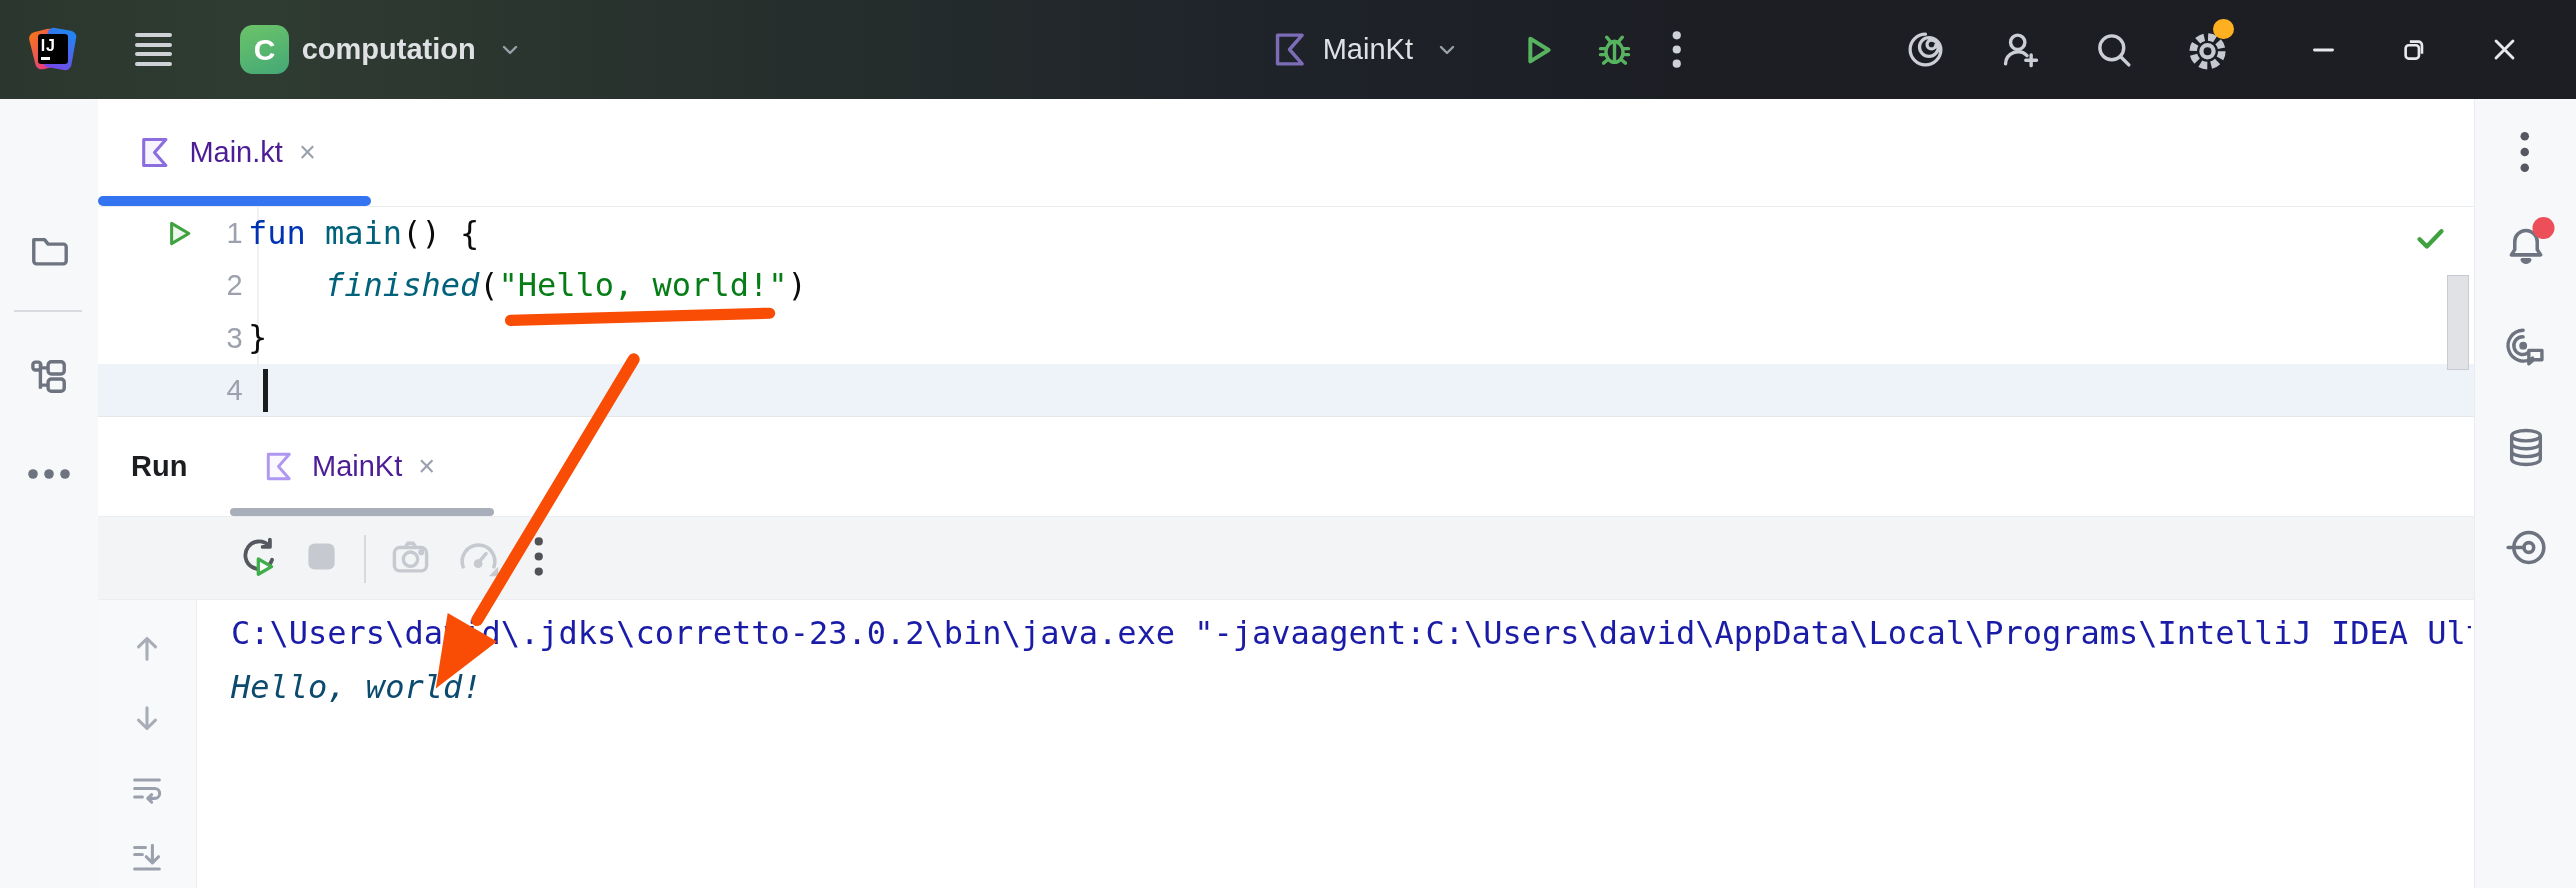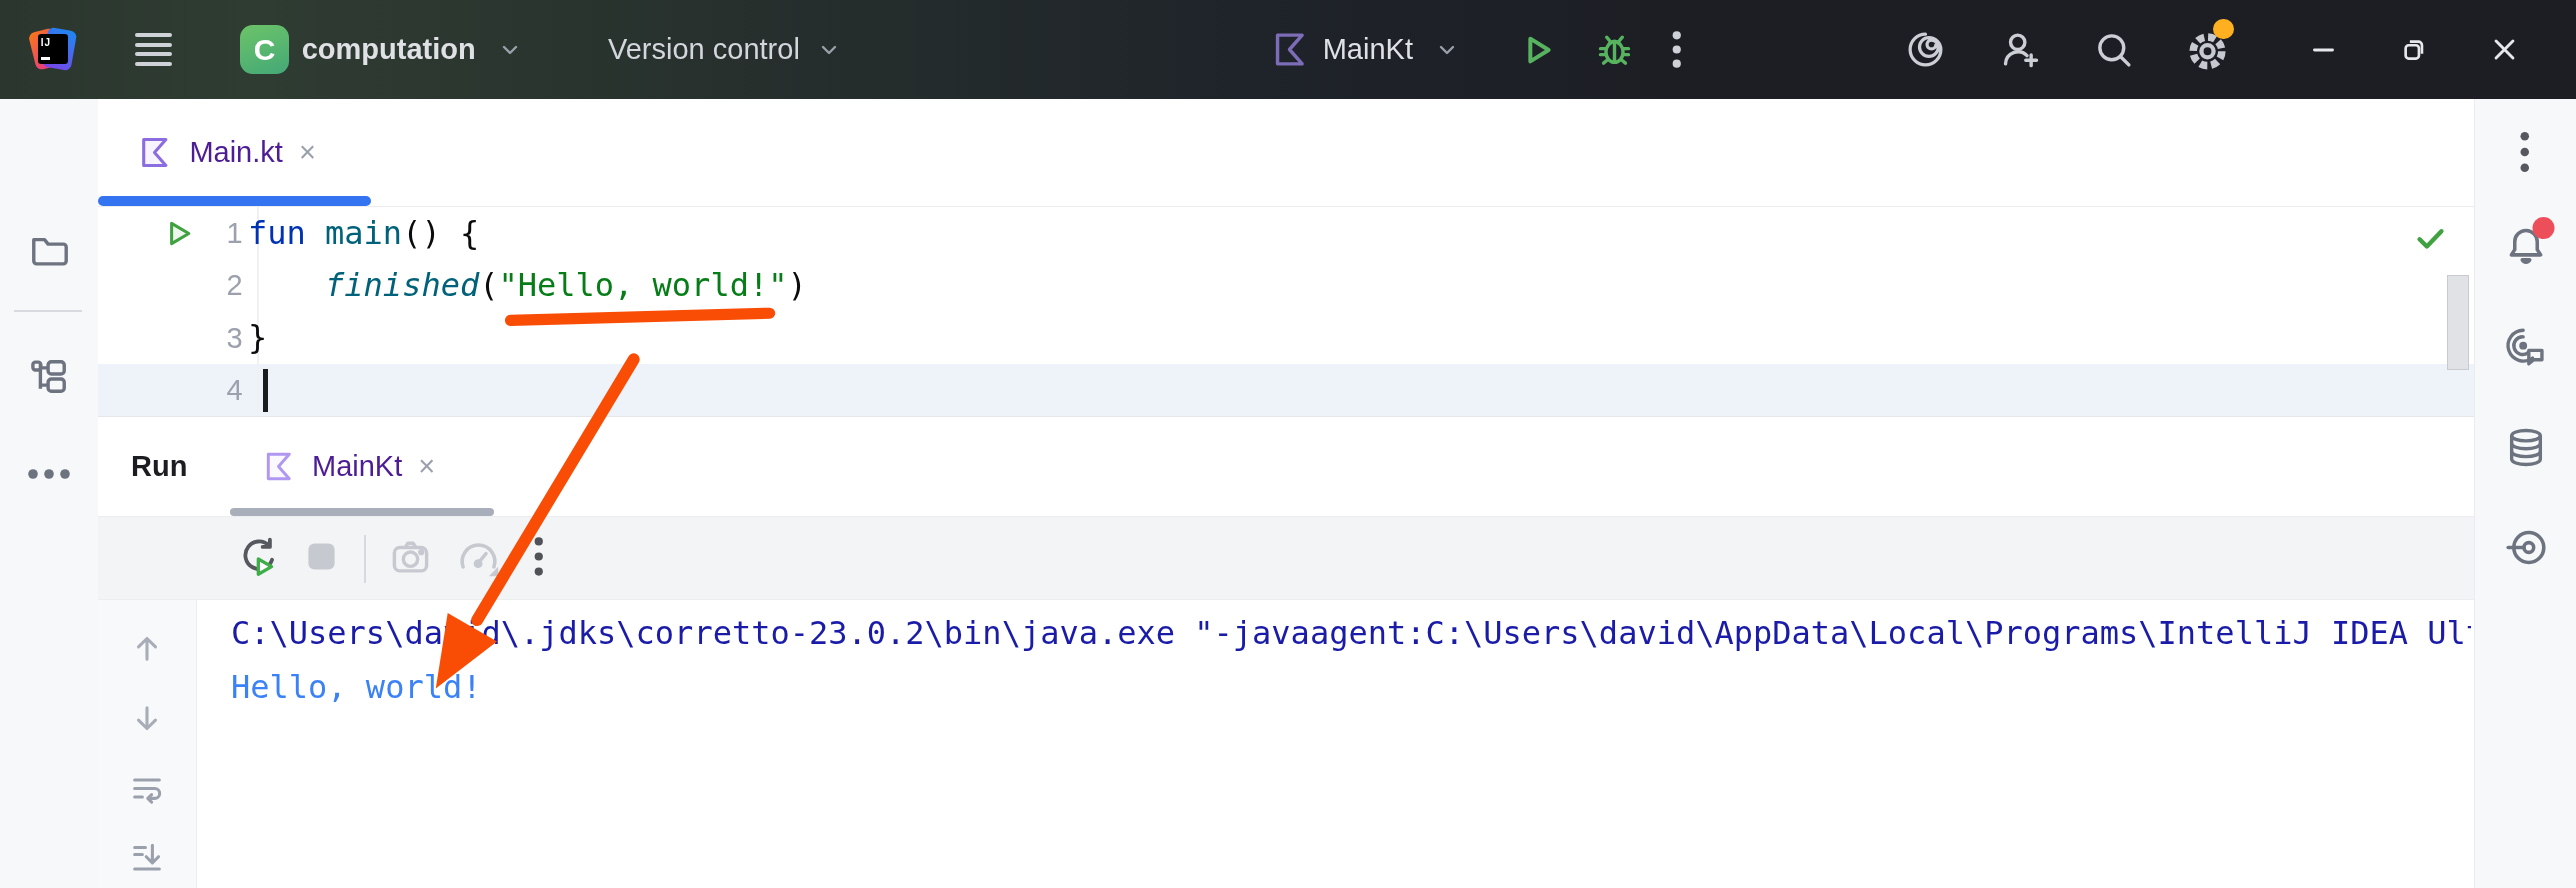--- a/index.html
+++ b/index.html
@@ -11,21 +11,21 @@
   #titlebar{position:absolute;left:0;top:0;width:2576px;height:99px;
     background:linear-gradient(90deg,#2b372e 0%,#2f3c32 10%,#27302d 28%,#1f242a 48%,#1c1e24 65%,#1c1e24 100%);}
   .tb-item{position:absolute;top:0;height:99px;display:flex;align-items:center;}
   #app-logo{left:30px;width:46px;justify-content:center;}
   .logo-box{position:relative;width:45px;height:45px;}
   .logo-a{position:absolute;left:1.6px;top:3.2px;width:27px;height:38px;border-radius:6.4px;
           background:linear-gradient(140deg,#f97a12,#e6407a 70%,#fc3381);transform:rotate(-14deg);}
   .logo-b{position:absolute;left:14.3px;top:1.6px;width:29px;height:40px;border-radius:6.4px;
           background:linear-gradient(200deg,#1a8af2,#7a44e9);transform:rotate(10deg);}
   .logo-c{position:absolute;left:7.2px;top:7.2px;width:30px;height:30px;background:#000;border-radius:3.2px;}
-  .logo-ij{position:absolute;left:10.3px;top:9.5px;color:#fff;font-size:10px;font-weight:bold;letter-spacing:0.8px;}
+  .logo-ij{position:absolute;left:10.3px;top:9.5px;color:#fff;font-size:16px;font-weight:bold;letter-spacing:0.8px;}
   .logo-bar{position:absolute;left:10.3px;top:30px;width:9.5px;height:3.2px;background:#fff;}
   #main-menu{left:132px;width:43px;flex-direction:column;justify-content:center;gap:5.6px;}
   #main-menu .bar{width:37px;height:4px;border-radius:2.4px;background:#cfd2d7;}
   #project-widget{left:240px;gap:12.7px;cursor:default;}
   .proj-badge{width:49px;height:49px;border-radius:12.7px;color:#fff;font-size:30px;font-weight:bold;
     display:flex;align-items:center;justify-content:center;
     background:linear-gradient(160deg,#6cc468 0%,#44a877 100%);}
   .tb-text{color:#dfe1e5;font-size:29px;font-weight:600;}
   .tb-text2{color:#d3d6dc;font-size:29px;font-weight:400;}
   .chev{margin-left:9.5px;}
@@ -83,21 +83,21 @@
   .rt-icon{position:absolute;top:50%;transform:translateY(-50%);}
   #rt-divider{position:absolute;left:266px;top:17.5px;width:1.6px;height:48px;background:#d7d9de;}
 
   
   #console{position:absolute;left:98px;top:600px;width:2376px;height:288px;background:#fff;}
   #console-gutter{position:absolute;left:0;top:0;width:99px;height:288px;background:#f8f9fa;border-right:1.6px solid #ecedf0;box-sizing:border-box;}
   .cg-icon{position:absolute;left:50%;transform:translateX(-50%);}
   #console-text{position:absolute;left:133px;top:5.6px;right:3.2px;overflow:hidden;}
   .console-line{height:54px;line-height:54px;font-size:32px;white-space:pre;}
   .cl-system{color:var(--c-console-system,#1a1ca8);}
-  .cl-stdout{color:#3b82f6;}
+  .cl-stdout{color:#0c4a6e;font-style:italic;}
 
   
   #annotation{position:absolute;left:0;top:0;width:2576px;height:888px;pointer-events:none;}
 </style>
 </head>
 <body>
 
 <div id="app">
 
   <div id="titlebar">
@@ -112,26 +112,20 @@
     </div>
     <div class="tb-item" id="main-menu">
       <div class="bar"></div>
         <div class="bar"></div>
         <div class="bar"></div>
         <div class="bar"></div>
     </div>
     <div class="tb-item" id="project-widget">
       <div class="proj-badge">C</div>
       <span class="tb-text">computation</span>
-      <svg class="chev" width="24" height="24" viewBox="0 0 24 24">
-        <path d="M6 9l6 6 6-6" fill="none" stroke="#9aa0aa" stroke-width="2.4" stroke-linecap="round" stroke-linejoin="round"></path>
-        </svg>
-    </div>
-    <div class="tb-item" id="vcs-widget">
-      <span class="tb-text2">Version control</span>
       <svg class="chev" width="24" height="24" viewBox="0 0 24 24">
         <path d="M6 9l6 6 6-6" fill="none" stroke="#9aa0aa" stroke-width="2.4" stroke-linecap="round" stroke-linejoin="round"></path>
         </svg>
     </div>
 
     <div class="tb-item" id="run-widget">
       <svg width="41" height="41" viewBox="0 0 24 24">
         <path d="M5 3.6h14.4L12 12l7.4 8.4H5z" fill="none" stroke="#7d6cb8" stroke-width="2" stroke-linejoin="round"></path>
         </svg>
       <span class="tb-text" style="font-weight:500">MainKt</span>

